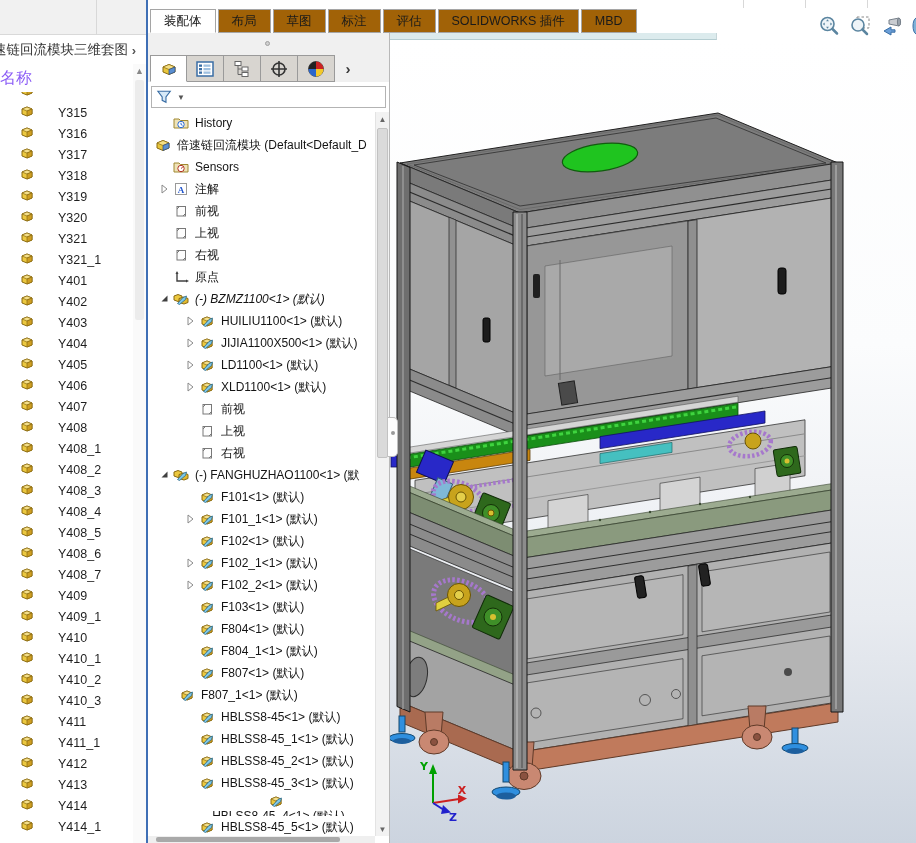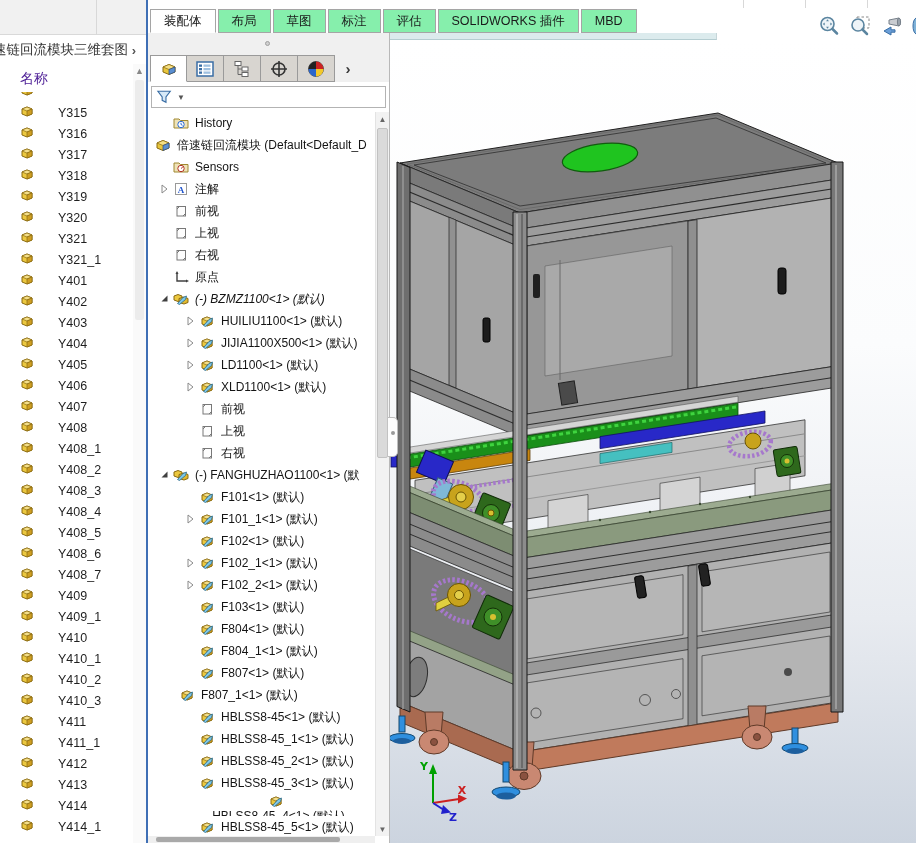--- a/index.html
+++ b/index.html
@@ -5,34 +5,34 @@
   *{margin:0;padding:0;box-sizing:border-box}
   body{font-family:"Liberation Sans",sans-serif;background:#888}
   #root{position:relative;width:916px;height:843px;background:#fff;overflow:hidden;font-size:12px;color:#1a1a1a;cursor:default}
   
   .explorer{position:absolute;left:0;top:0;width:148px;height:843px;background:#fff;border-right:2px solid #3f6fb5;overflow:hidden}
   .ex-top{height:35px;background:#f1f1f1;border-bottom:1px solid #d9d9d9;position:relative}
   .ex-top .vdiv{position:absolute;left:96px;top:0;width:1px;height:35px;background:#d8d8d8}
   .ex-title-row{height:30px;display:flex;align-items:center;justify-content:space-between;overflow:hidden;white-space:nowrap}
   .ex-title-row .t{margin-left:-7px;font-size:13.5px;color:#333}
   .ex-title-row .chev{color:#555;font-size:13px;font-weight:bold;margin-right:10px}
-  .ex-name-header{height:26px;line-height:26px;padding-left:20px;color:#4c1d95;font-size:14px}
+  .ex-name-header{height:26px;line-height:26px;color:#8b5cf6;font-size:16px}
   #file-list{position:absolute;top:92px;left:0;right:13px;bottom:0;overflow:hidden}
   .frow{height:21px;display:flex;align-items:center;padding-left:19px;font-size:12.5px;color:#1f1f1f;white-space:nowrap}
   .frow .lbl{margin-left:23px}
   .frow.partial{height:10px;overflow:hidden}
   .frow.partial .in{margin-top:-11px;display:flex;align-items:center}
   .ex-scroll{position:absolute;right:0;top:64px;bottom:0;width:13px;background:#fafafa}
   .ex-up{height:13px;display:flex;align-items:center;justify-content:center;color:#888;font-size:9px}
   .ex-thumb{position:absolute;left:2px;right:2px;top:16px;height:240px;background:#ececec;border-radius:2px}
   
   .sw{position:absolute;left:148px;top:0;width:768px;height:843px;background:#fff}
   .topseps span{position:absolute;top:0;width:1px;height:8px;background:#d8d8d8}
   .tabbar{position:absolute;top:9px;left:2px;display:flex;gap:2px;z-index:6}
-  .tab{height:24px;display:flex;align-items:center;padding:0 13px;background:#86efac;border:1px solid #a5a5a5;font-size:12.5px;color:#1a1a1a}
+  .tab{height:24px;display:flex;align-items:center;padding:0 13px;background:#a16207;border:1px solid #a5a5a5;font-size:12.5px;color:#1a1a1a}
   .tab.active{background:#fff;border-bottom-color:#fff;color:#111}
   .ribbonstrip{position:absolute;top:33px;left:0;width:569px;height:7px;background:#dcebed;border-bottom:1px solid #b5cdd1;border-right:1px solid #c6d6d9;z-index:4}
   .headsup{position:absolute;top:13px;left:668px;display:flex;gap:5px;z-index:6}
   .hicon{width:26px;height:26px;display:flex;align-items:center;justify-content:center}
   
   .viewport{position:absolute;left:242px;top:40px;width:526px;height:803px;overflow:hidden;
      background:linear-gradient(180deg,#ffffff 0%,#fbfcfd 38%,#e8ebf0 72%,#ccd4df 100%)}
   .viewport svg.model{position:absolute;left:0;top:0}
   .split{position:absolute;left:240px;top:417px;width:10px;height:40px;background:#fdfdfd;border:1px solid #bdbdbd;border-left:none;border-radius:0 5px 5px 0;z-index:7}
   .split .dot{width:4px;height:4px;border-radius:50%;background:#9a9a9a;margin:13px auto 0}

